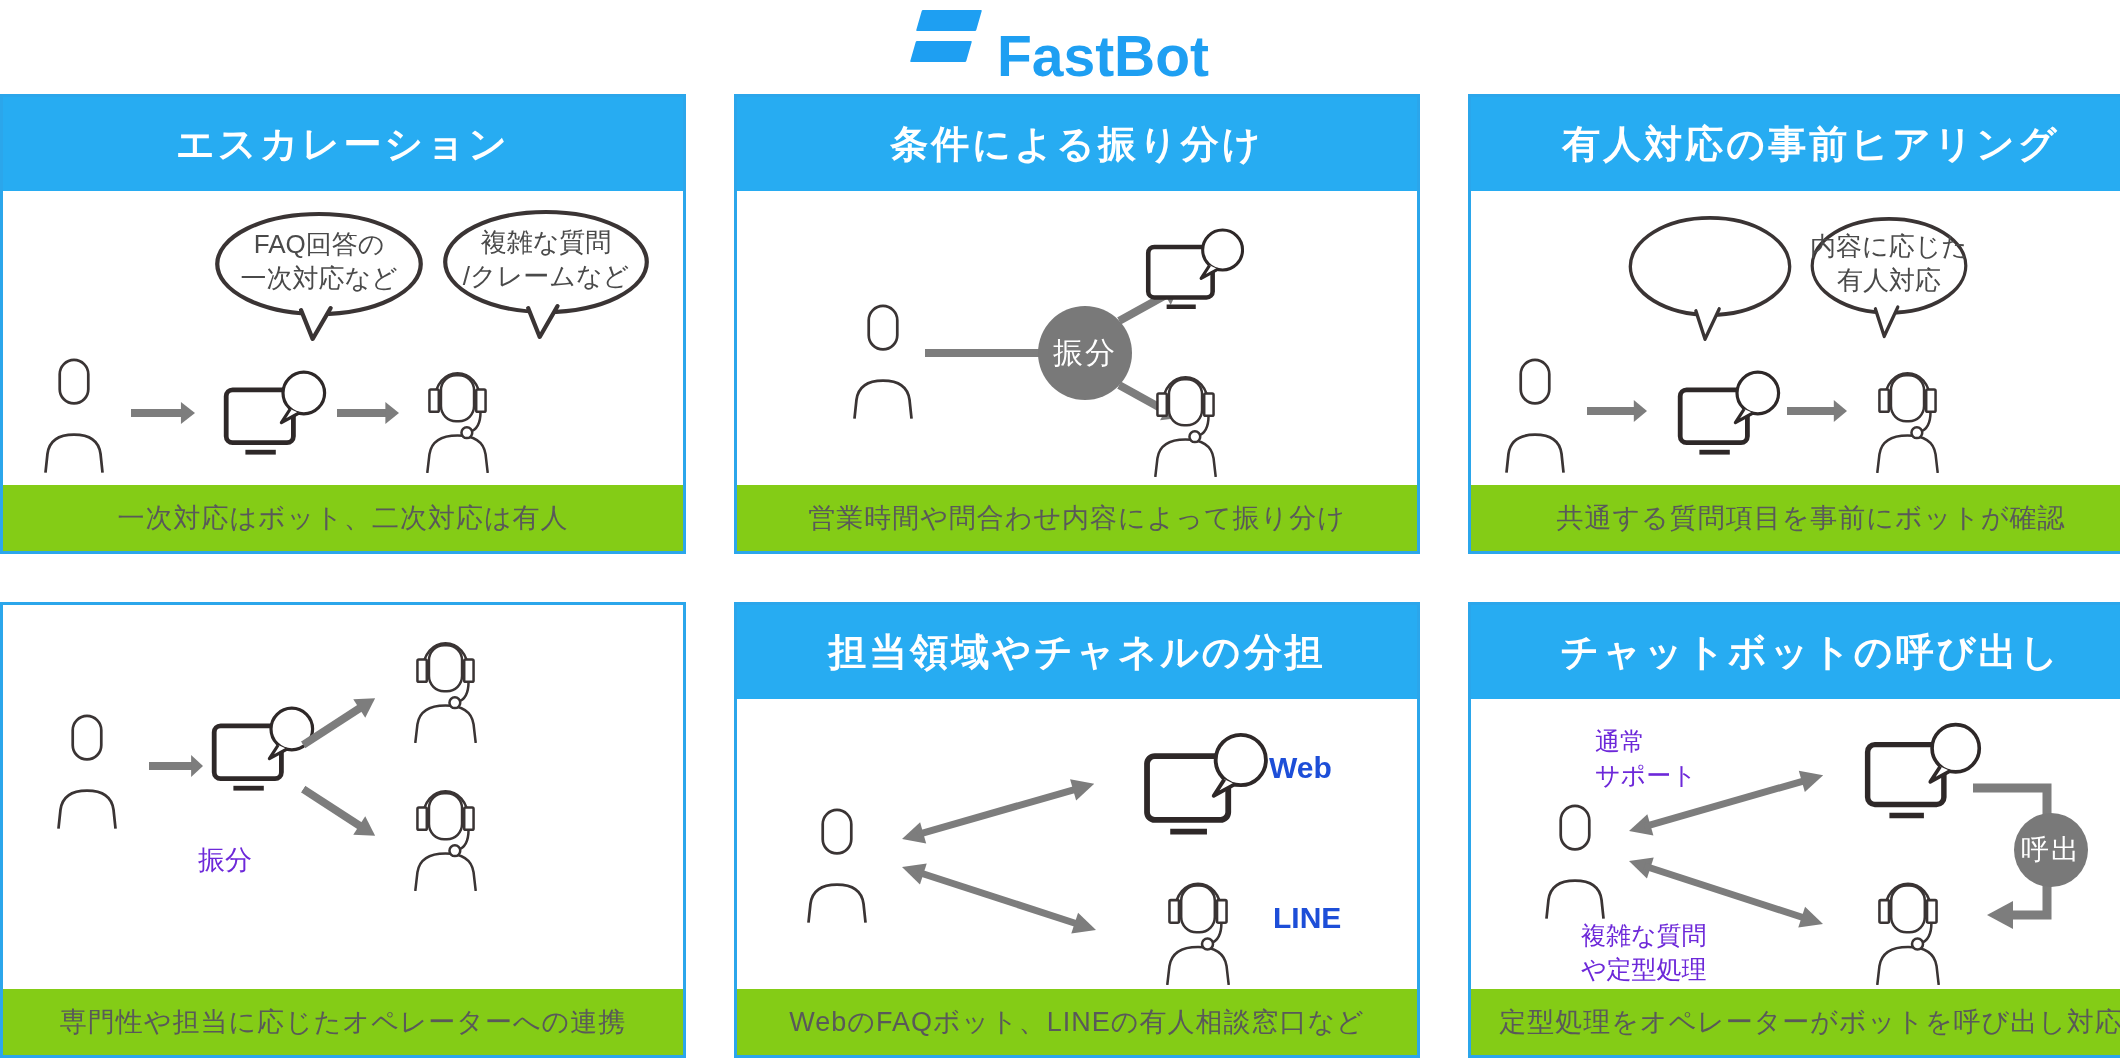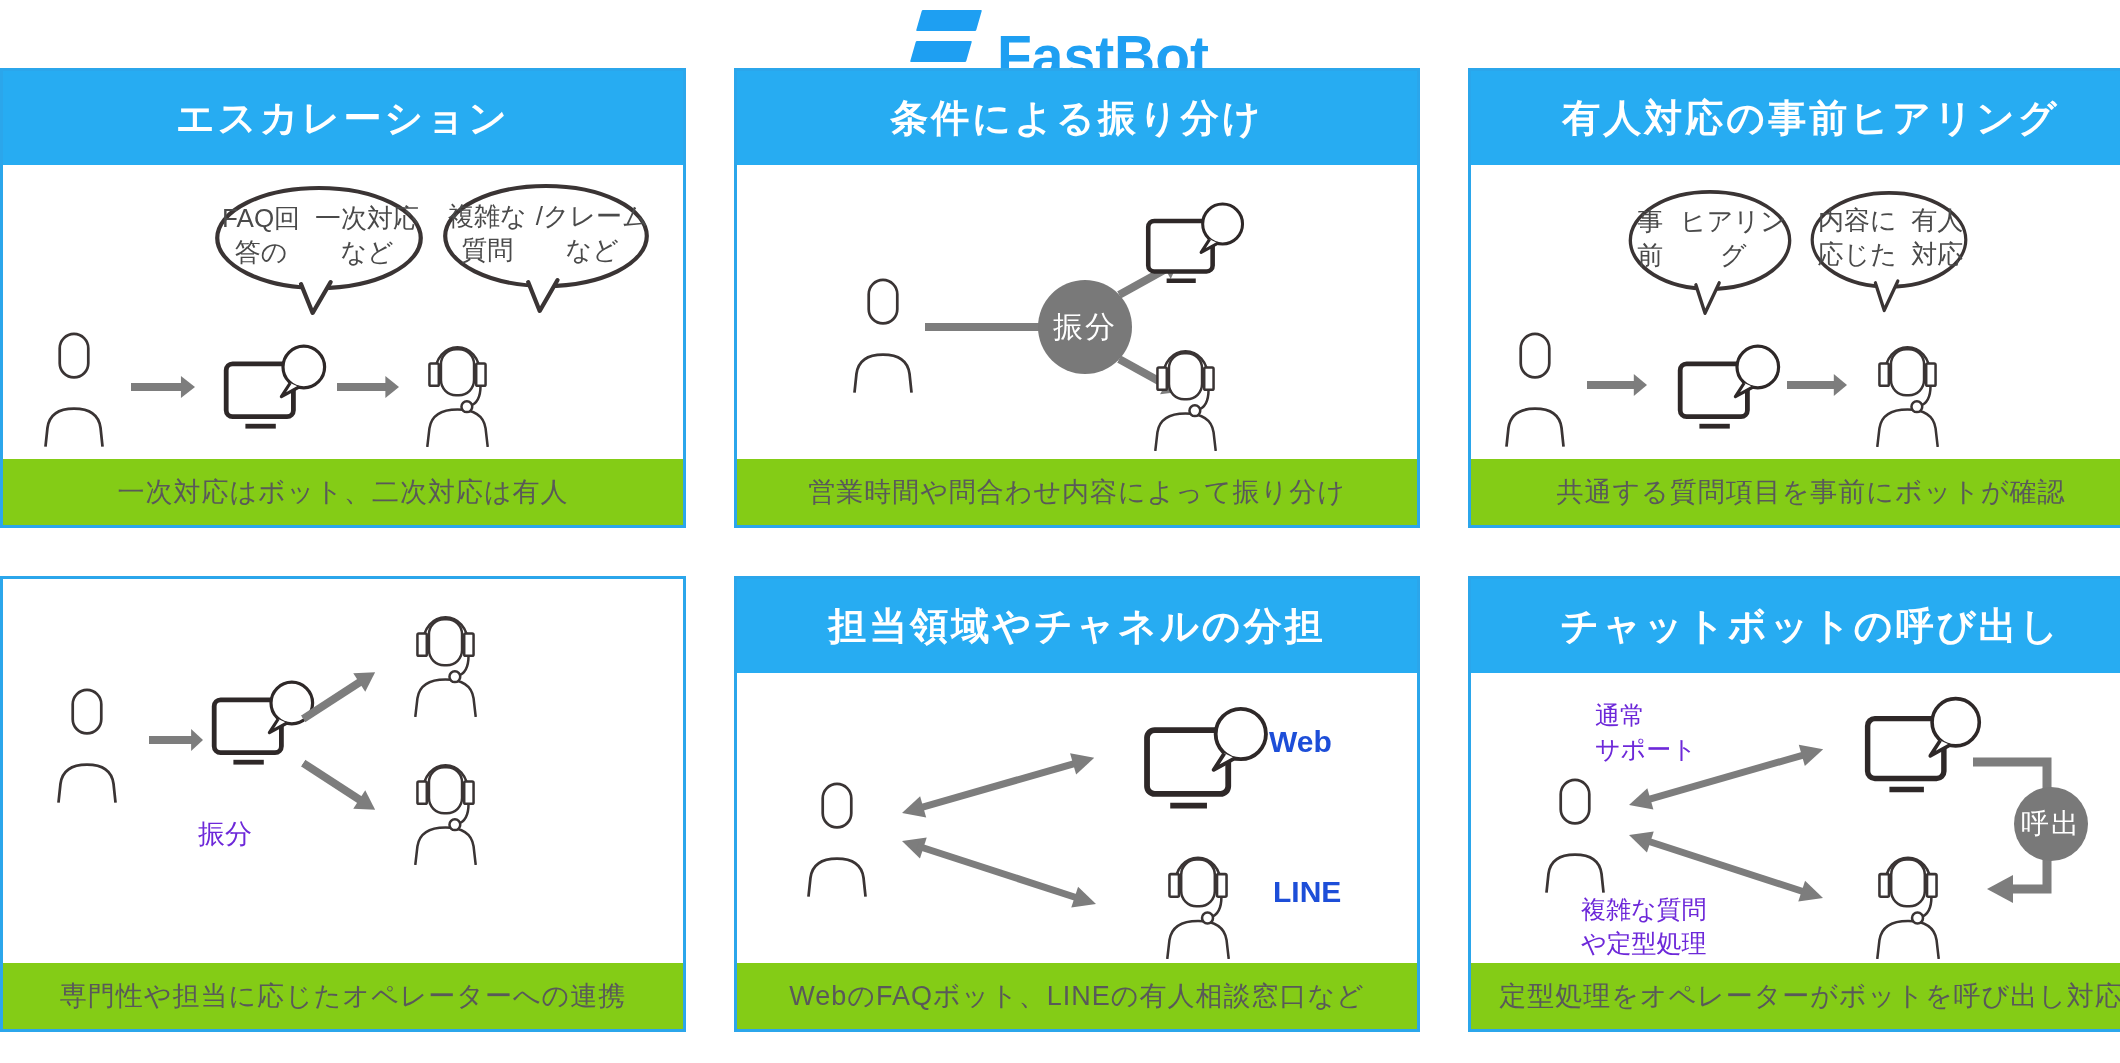--- a/index.html
+++ b/index.html
@@ -10,38 +10,38 @@
   
   .logo-row{display:flex;justify-content:center;align-items:center;gap:16px;padding-top:4px;height:64px;}
   .logo-mark{position:relative;width:70px;height:54px;}
   .logo-mark .bar{position:absolute;background:#1E9FF2;height:21px;transform:skewX(-16deg);border-radius:1px;}
   .bar-top{top:1px;left:8px;width:60px;}
   .bar-bottom{bottom:1px;left:2px;width:56px;}
   .logo-text{font-size:57px;font-weight:800;color:#1E9FF2;line-height:60px;letter-spacing:0px;margin-top:40px;}
   
   .grid{
     display:grid;grid-template-columns:repeat(3,686px);grid-template-rows:460px 456px;
-    column-gap:31px;row-gap:43px;gap:48px;
+    column-gap:31px;row-gap:43px;margin-top:26px;gap:48px;
   }
   .panel{border:3px solid #2BA6EB;box-sizing:border-box;display:flex;flex-direction:column;background:#fff;}
   .panel-header{
     height:94px;flex:0 0 94px;background:#27ACF2;color:#fff;display:flex;align-items:center;justify-content:center;
     font-size:38px;font-weight:700;letter-spacing:3px;
   }
   .panel-body{flex:1 1 auto;position:relative;background:#fff;}
   .panel-caption{
     height:66px;flex:0 0 66px;background:#84cc16;display:flex;align-items:center;justify-content:center;
     font-size:27px;color:#595959;letter-spacing:1px;white-space:nowrap;
   }
   
   .abs{position:absolute;}
   .bubble{position:absolute;}
   .bubble>svg{position:absolute;left:0;top:0;width:100%;height:100%;}
   .bubble-text{
-    position:absolute;left:0;right:0;top:0;height:76%;display:flex;flex-direction:row;
+    position:absolute;left:0;right:0;top:0;height:76%;display:flex;flex-direction:column;
     align-items:center;justify-content:center;font-size:26px;color:#4a4a4a;line-height:34px;text-align:center;
   }
   .badge{
     position:absolute;border-radius:50%;background:#797979;color:#fff;display:flex;
     align-items:center;justify-content:center;font-size:30px;letter-spacing:2px;
   }
   .arr{position:absolute;height:24px;transform-origin:left center;}
   .arr svg{display:block;width:100%;height:100%;}
   .conn-line{position:absolute;background:#7d7d7d;}
   .side-label{position:absolute;font-size:30px;font-weight:700;color:#1d4ed8;white-space:nowrap;}
@@ -169,24 +169,20 @@
     <div class="panel-caption">営業時間や問合わせ内容によって振り分け</div>
   </div>
 
   <div class="panel">
     <div class="panel-header">有人対応の事前ヒアリング</div>
     <div class="panel-body">
       <div class="bubble" style="left:156px;top:24px;width:166px;height:128px">
         <svg viewBox="0 0 200 132" preserveAspectRatio="none">
             <use href="#sym-bubble"></use>
           </svg>
-        <div class="bubble-text">
-          <span>事前</span>
-          <span>ヒアリング</span>
-        </div>
       </div>
       <div class="bubble" style="left:338px;top:25px;width:160px;height:124px">
         <svg viewBox="0 0 200 132" preserveAspectRatio="none">
             <use href="#sym-bubble"></use>
           </svg>
         <div class="bubble-text">
           <span>内容に応じた</span>
           <span>有人対応</span>
         </div>
       </div>

